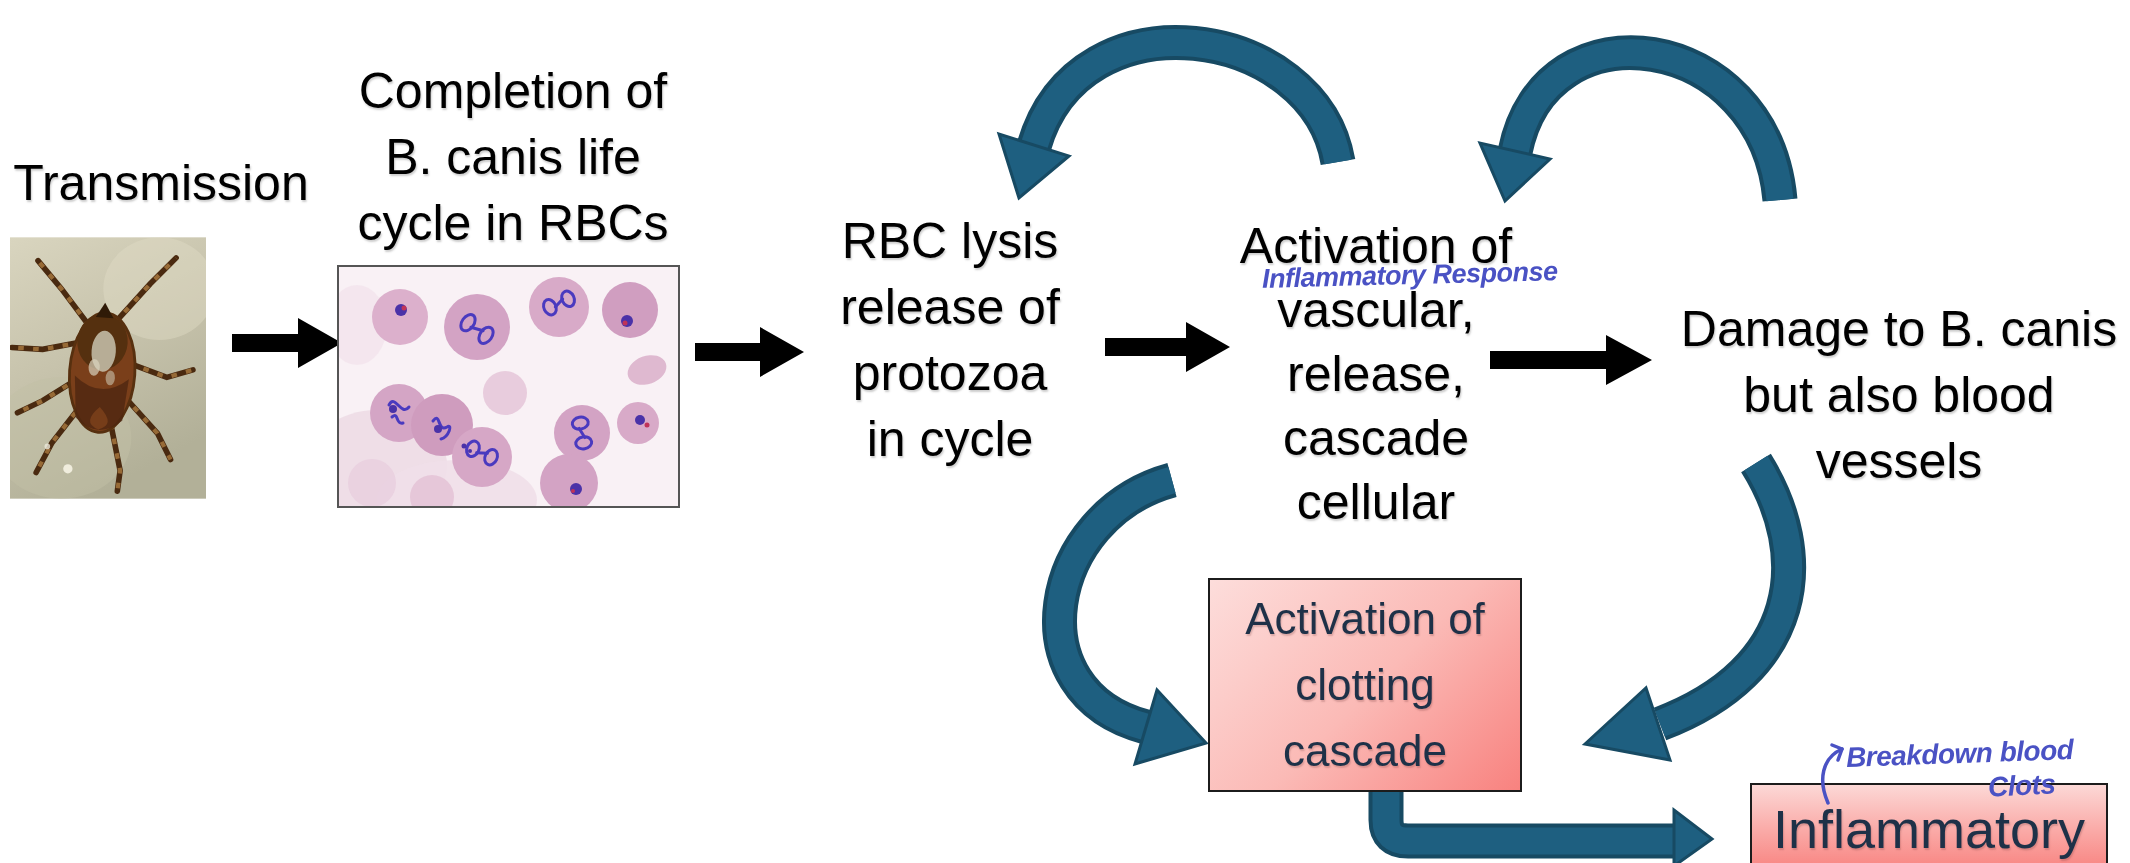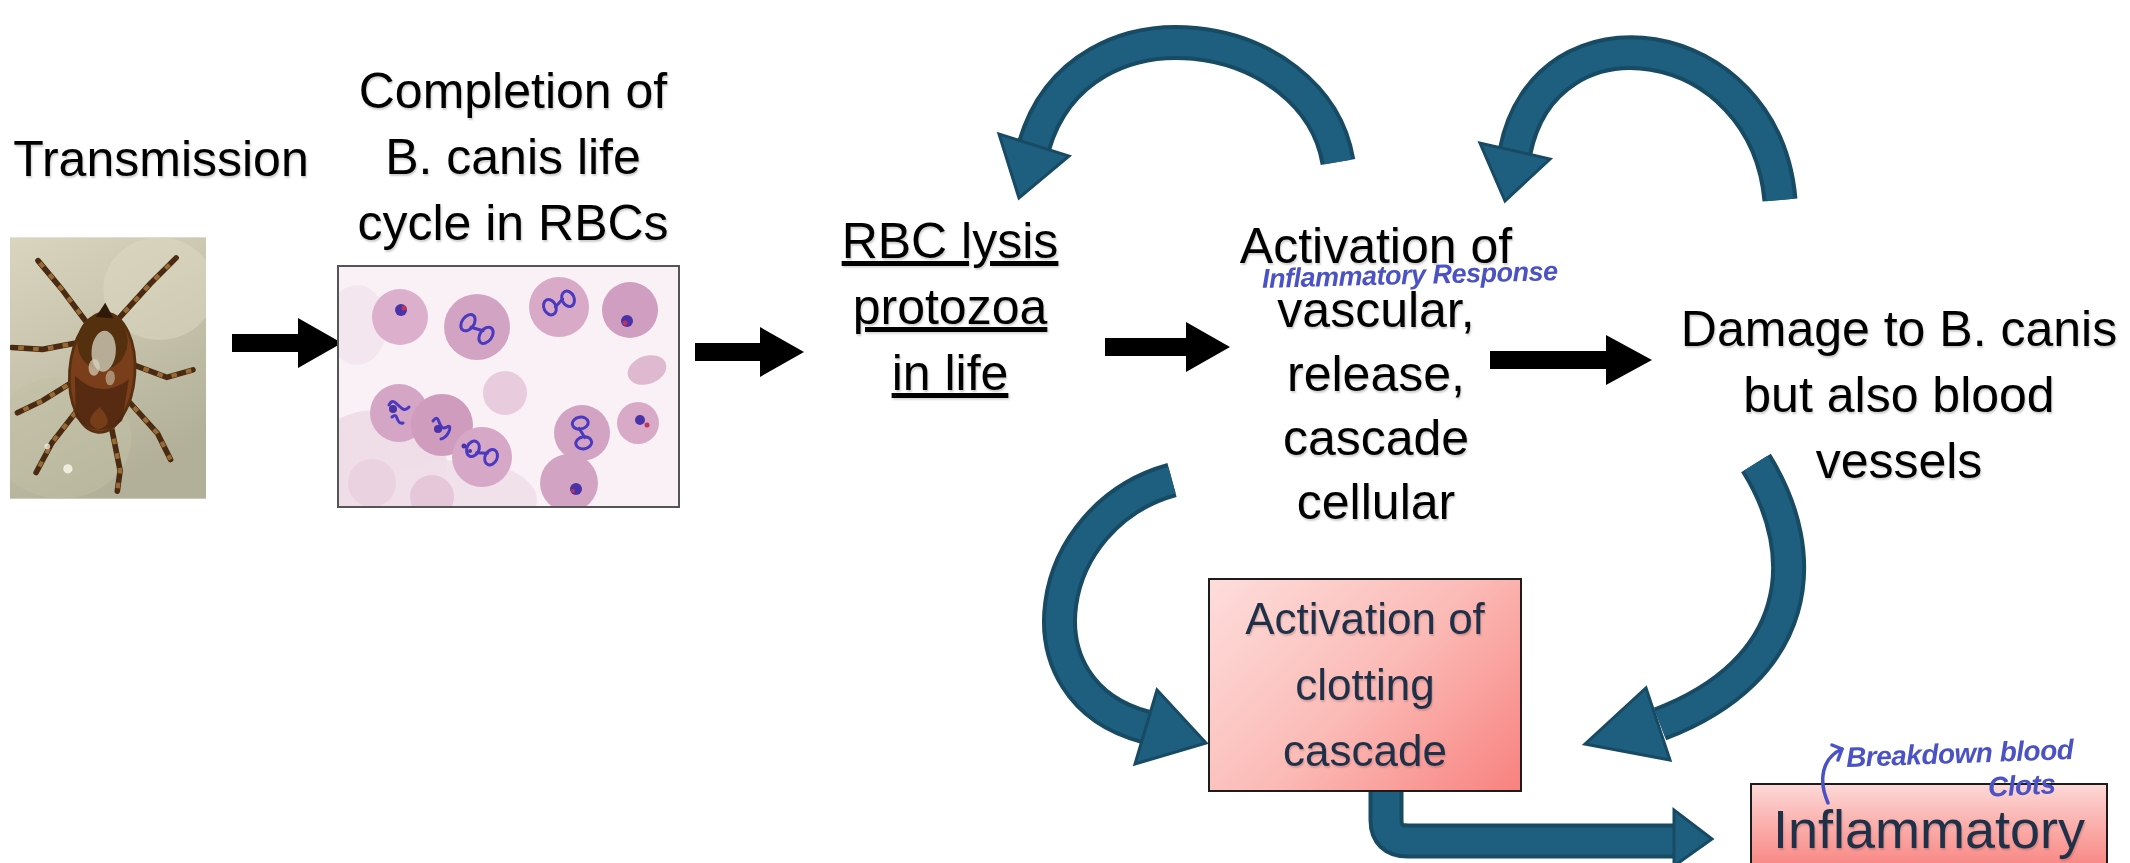--- a/index.html
+++ b/index.html
@@ -25,23 +25,23 @@
   #clotting-box{left:1208px;top:578px;width:310px;height:210px;font-size:44px;line-height:66px;}
   #fibrinolysis-box{left:1750px;top:783px;width:354px;height:88px;font-size:54px;
     background:linear-gradient(180deg,#fcd8d6 0%,#faa7a4 55%,#f8817e 100%);}
   .ink{
     color:#4a52c4;font-style:italic;font-weight:bold;
     letter-spacing:-0.5px;white-space:nowrap;
   }
   #inflammatory{left:1262px;top:260px;font-size:27px;transform:rotate(-1.5deg);}
   #breakdown-1{left:1846px;top:738px;font-size:28px;transform:rotate(-2deg);}
   #breakdown-2{left:1988px;top:770px;font-size:28px;transform:rotate(-3deg);}
-  #transmission-label{left:0px;top:126px;width:322px;}
+  #transmission-label{left:0px;top:150px;width:322px;}
   #completion-label{left:333px;top:58px;width:360px;}
-  #rbc-label{left:795px;top:208px;width:310px;text-decoration:underline;}
+  #rbc-label{left:795px;top:208px;width:310px;}
   #mediators-label{left:1221px;top:214px;width:310px;line-height:64px;}
   #damage-label{left:1664px;top:296px;width:470px;font-size:50px;}
   #tick-photo{left:10px;top:232px;}
   #smear-photo{left:337px;top:265px;}
   #ink-arrow{left:1810px;top:735px;}
 </style>
 </head>
 <body>
 
 <div id="stage">
@@ -210,22 +210,23 @@
   </div>
 
   <div id="completion-label" class="abs lbl">
     <div>Completion of</div>
     <div><span class="it">B. canis</span><span class="ws"> life</span></div>
     <div>cycle in RBCs</div>
   </div>
 
   <div id="rbc-label" class="abs lbl">
     <div>RBC lysis</div>
+    <div>release of</div>
     <div>protozoa</div>
-    <div>in life</div>
+    <div>in cycle</div>
   </div>
 
   <div id="mediators-label" class="abs lbl">
     <div>Activation of</div>
     <div>vascular,</div>
     <div>release,</div>
     <div>cascade</div>
     <div>cellular</div>
   </div>
 

